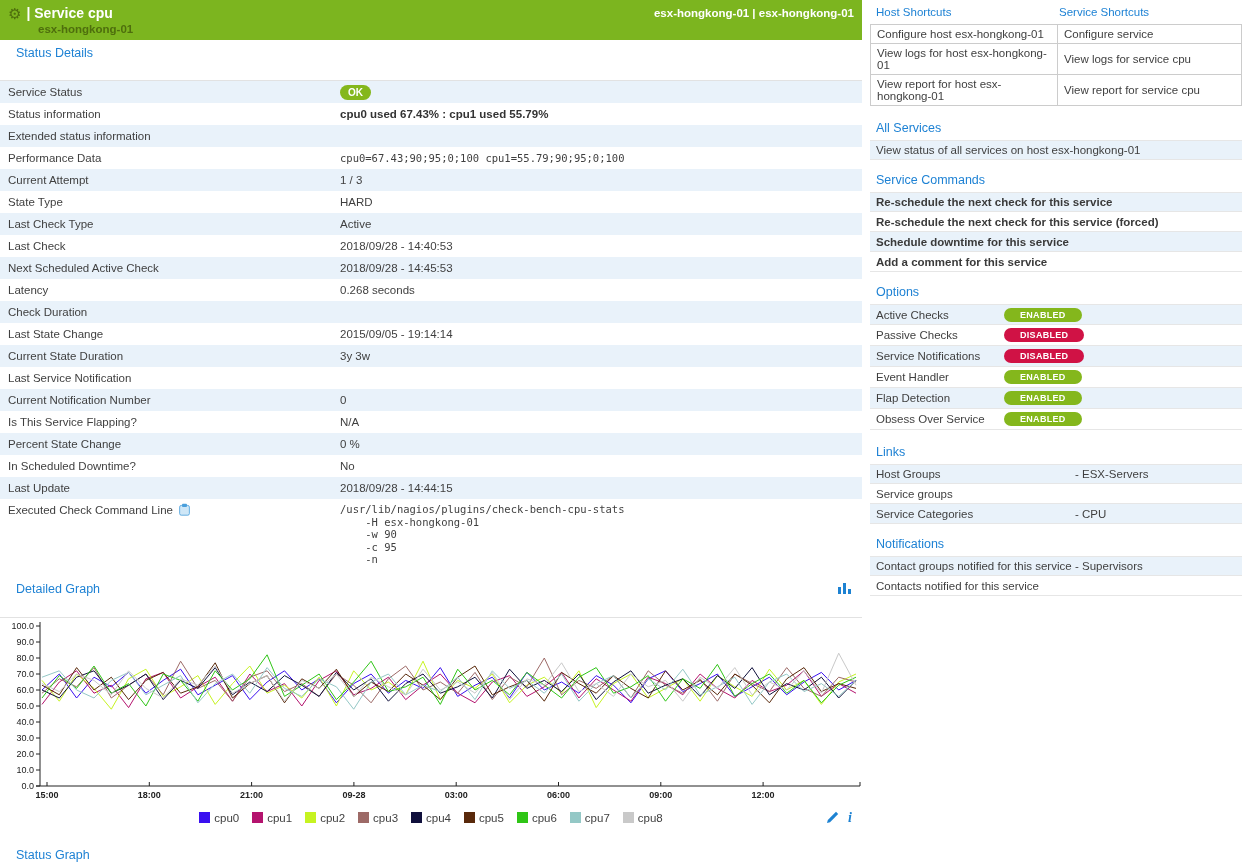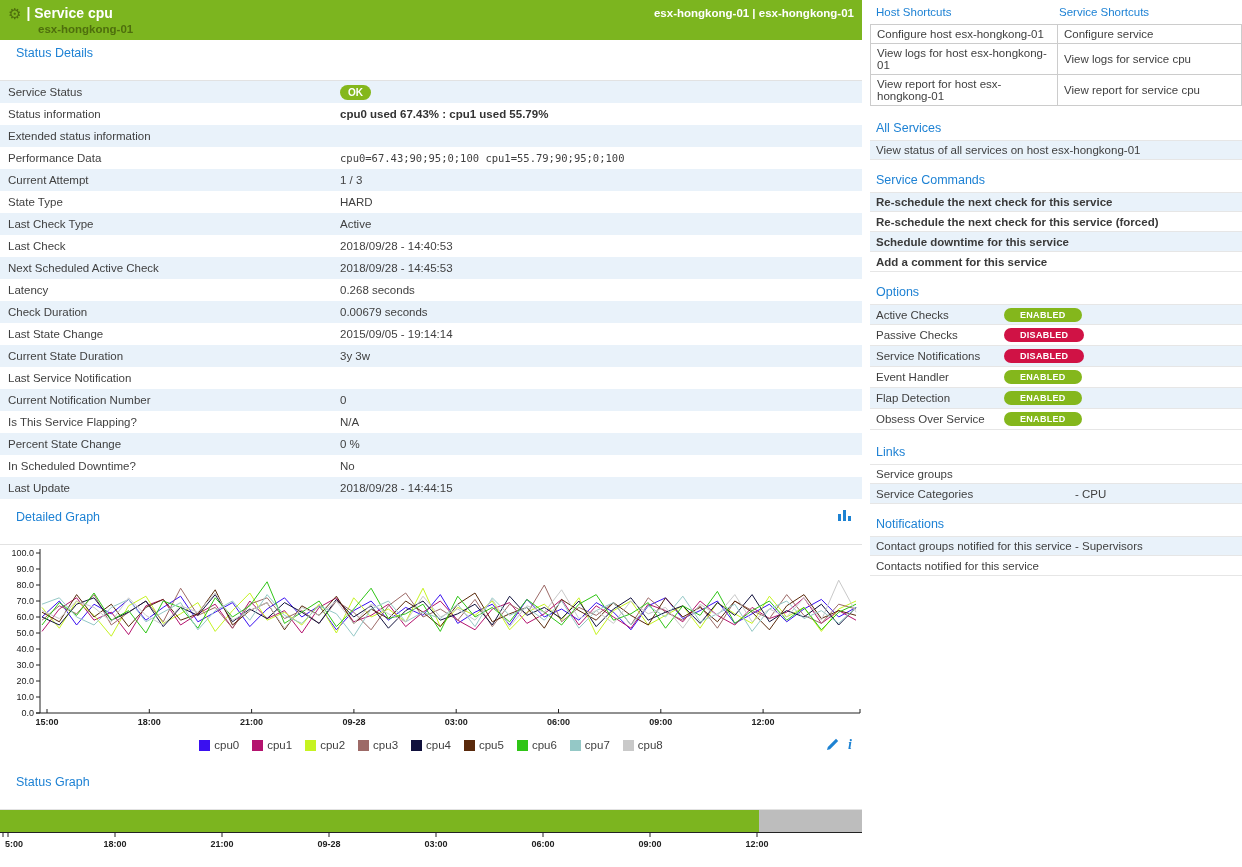--- a/index.html
+++ b/index.html
@@ -116,21 +116,20 @@
         <div class="srow alt">
           <div class="slabel">Next Scheduled Active Check</div>
           <div class="svalue">2018/09/28 - 14:45:53</div>
         </div>
         <div class="srow">
           <div class="slabel">Latency</div>
           <div class="svalue">0.268 seconds</div>
         </div>
         <div class="srow alt">
           <div class="slabel">Check Duration</div>
-          <div class="svalue">0.00679 seconds</div>
         </div>
         <div class="srow">
           <div class="slabel">Last State Change</div>
           <div class="svalue">2015/09/05 - 19:14:14</div>
         </div>
         <div class="srow alt">
           <div class="slabel">Current State Duration</div>
           <div class="svalue">3y 3w</div>
         </div>
         <div class="srow">
@@ -149,20 +148,33 @@
           <div class="slabel">Percent State Change</div>
           <div class="svalue">0 %</div>
         </div>
         <div class="srow">
           <div class="slabel">In Scheduled Downtime?</div>
           <div class="svalue">No</div>
         </div>
         <div class="srow alt">
           <div class="slabel">Last Update</div>
           <div class="svalue">2018/09/28 - 14:44:15</div>
+        </div>
+        <div class="srow tall">
+          <div class="slabel">Executed Check Command Line<span class="clip"><svg width="13" height="13" viewBox="0 0 16 16">
+                <rect x="2" y="3" width="12" height="12" rx="2" fill="#cfe7f7" stroke="#4a9fdc"></rect>
+                <rect x="5" y="1" width="6" height="4" rx="1" fill="#4a9fdc"></rect>
+              </svg></span></div>
+          <div class="svalue">
+            <pre class="mono cmd">/usr/lib/nagios/plugins/check-bench-cpu-stats
+    -H esx-hongkong-01
+    -w 90
+    -c 95
+    -n</pre>
+          </div>
         </div>
       </div>
 
     <div class="sec-heading graph-heading">
       <span>Detailed Graph</span>
       <span style="cursor:pointer;">
         <svg width="14" height="12">
             <rect x="0" y="5" width="3" height="7" fill="#1d82d2"></rect>
             <rect x="5" y="1" width="3" height="11" fill="#1d82d2"></rect>
             <rect x="10" y="7" width="3" height="5" fill="#1d82d2"></rect>
@@ -357,20 +369,24 @@
           <span class="pill opill enabled">ENABLED</span>
         </div>
         <div class="rrow orow">
           <span class="olabel">Obsess Over Service</span>
           <span class="pill opill enabled">ENABLED</span>
         </div>
       </div>
 
     <div class="rc-heading mt10">Links</div>
     <div id="link-rows" class="rlist">
+        <div class="rrow alt">
+          <span class="klabel">Host Groups</span>
+          <span>- ESX-Servers</span>
+        </div>
         <div class="rrow">
           <span class="klabel">Service groups</span>
           <span></span>
         </div>
         <div class="rrow alt">
           <span class="klabel">Service Categories</span>
           <span>- CPU</span>
         </div>
       </div>
 

